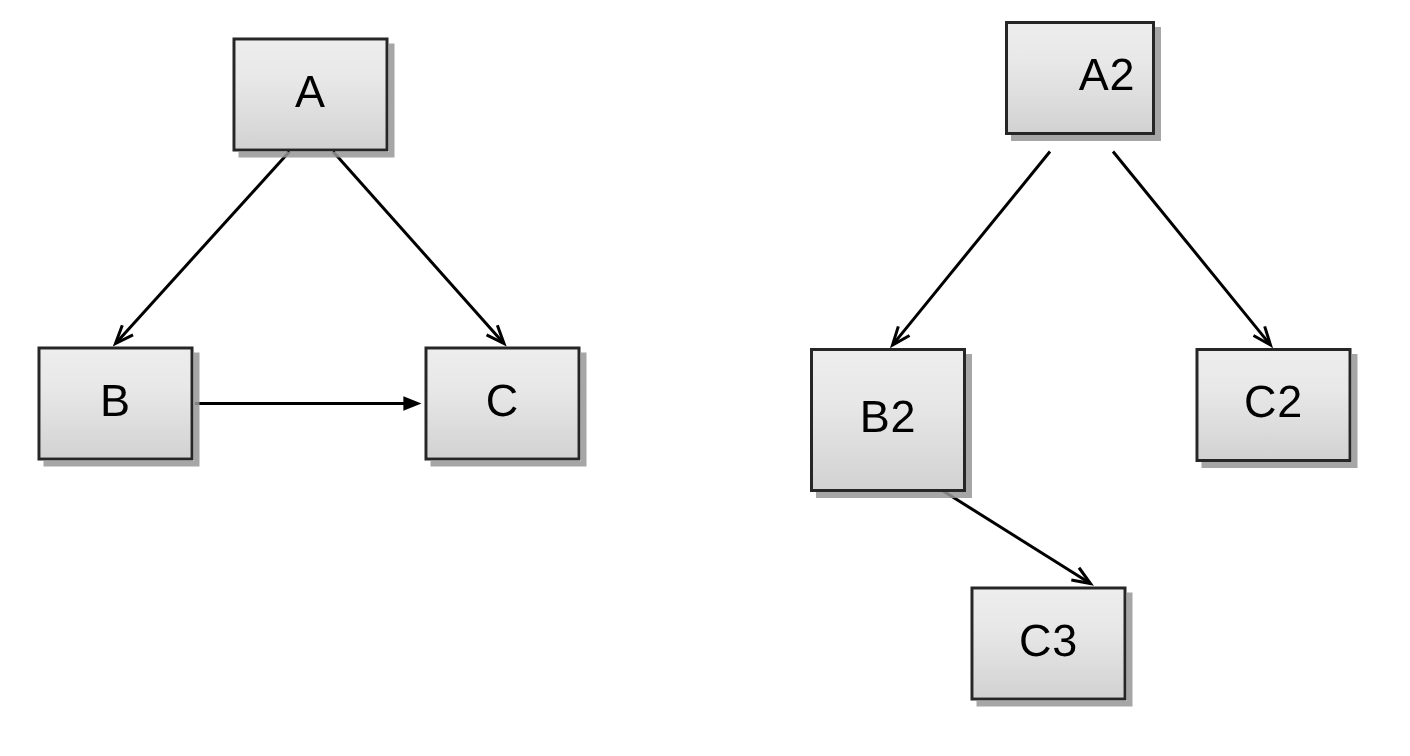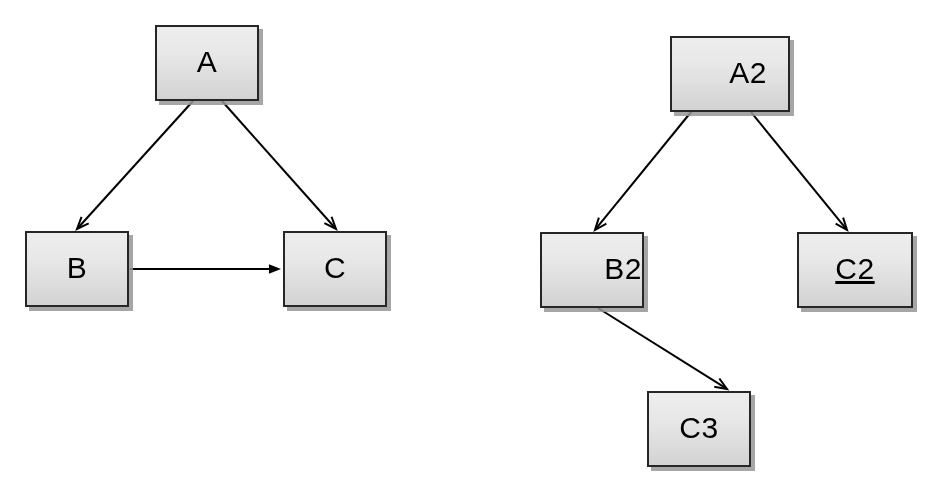--- a/index.html
+++ b/index.html
@@ -82,27 +82,27 @@
   <div id="node-layer">
       <div class="node" style="left: 155px; top: 25px; width: 104px; height: 76px;">
         <span class="node-label">A</span>
       </div>
       <div class="node" style="left: 25px; top: 231px; width: 104px; height: 76px;">
         <span class="node-label">B</span>
       </div>
       <div class="node" style="left: 283px; top: 231px; width: 104px; height: 76px;">
         <span class="node-label">C</span>
       </div>
-      <div class="node" style="left: 670px; top: 36px; width: 120px; height: 76px; padding-left: 36px;">
+      <div class="node" style="left: 670px; top: 14px; width: 100px; height: 76px; padding-left: 36px;">
         <span class="node-label">A2</span>
       </div>
-      <div class="node" style="left: 540px; top: 232px; width: 104px; height: 76px; justify-content: flex-end;">
+      <div class="node" style="left: 540px; top: 232px; width: 104px; height: 96px;">
         <span class="node-label">B2</span>
       </div>
-      <div class="node" style="left: 797px; top: 232px; width: 116px; height: 76px; text-decoration: underline;">
+      <div class="node" style="left: 797px; top: 232px; width: 104px; height: 76px;">
         <span class="node-label">C2</span>
       </div>
       <div class="node" style="left: 647px; top: 391px; width: 104px; height: 76px;">
         <span class="node-label">C3</span>
       </div>
     </div>
 
 </div>
 
 </body></html>

